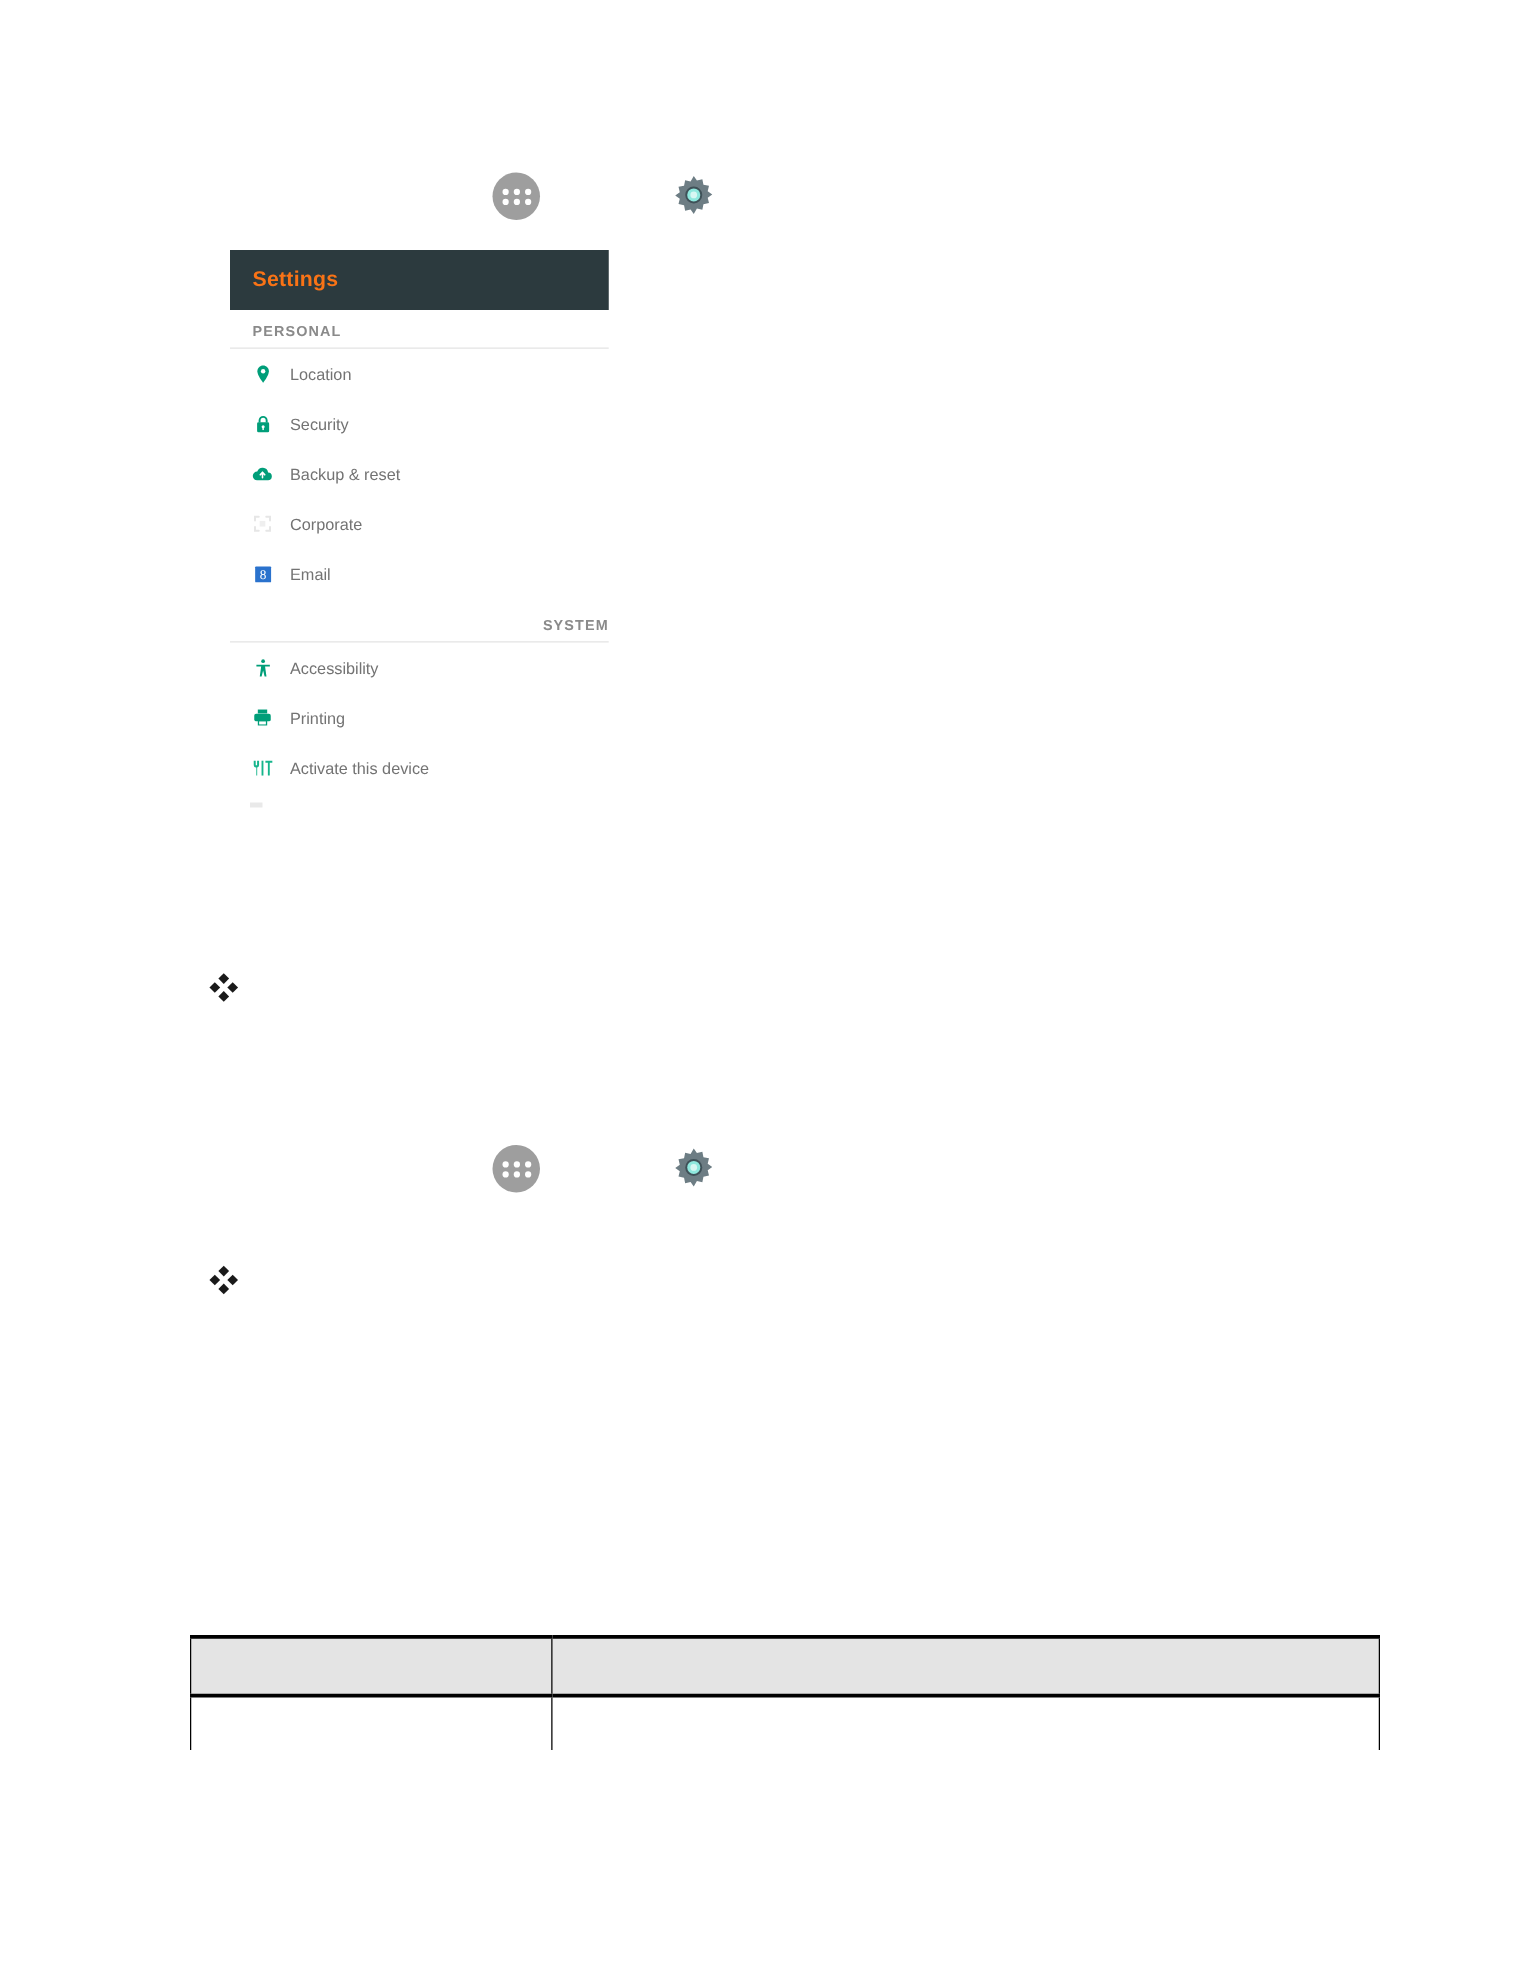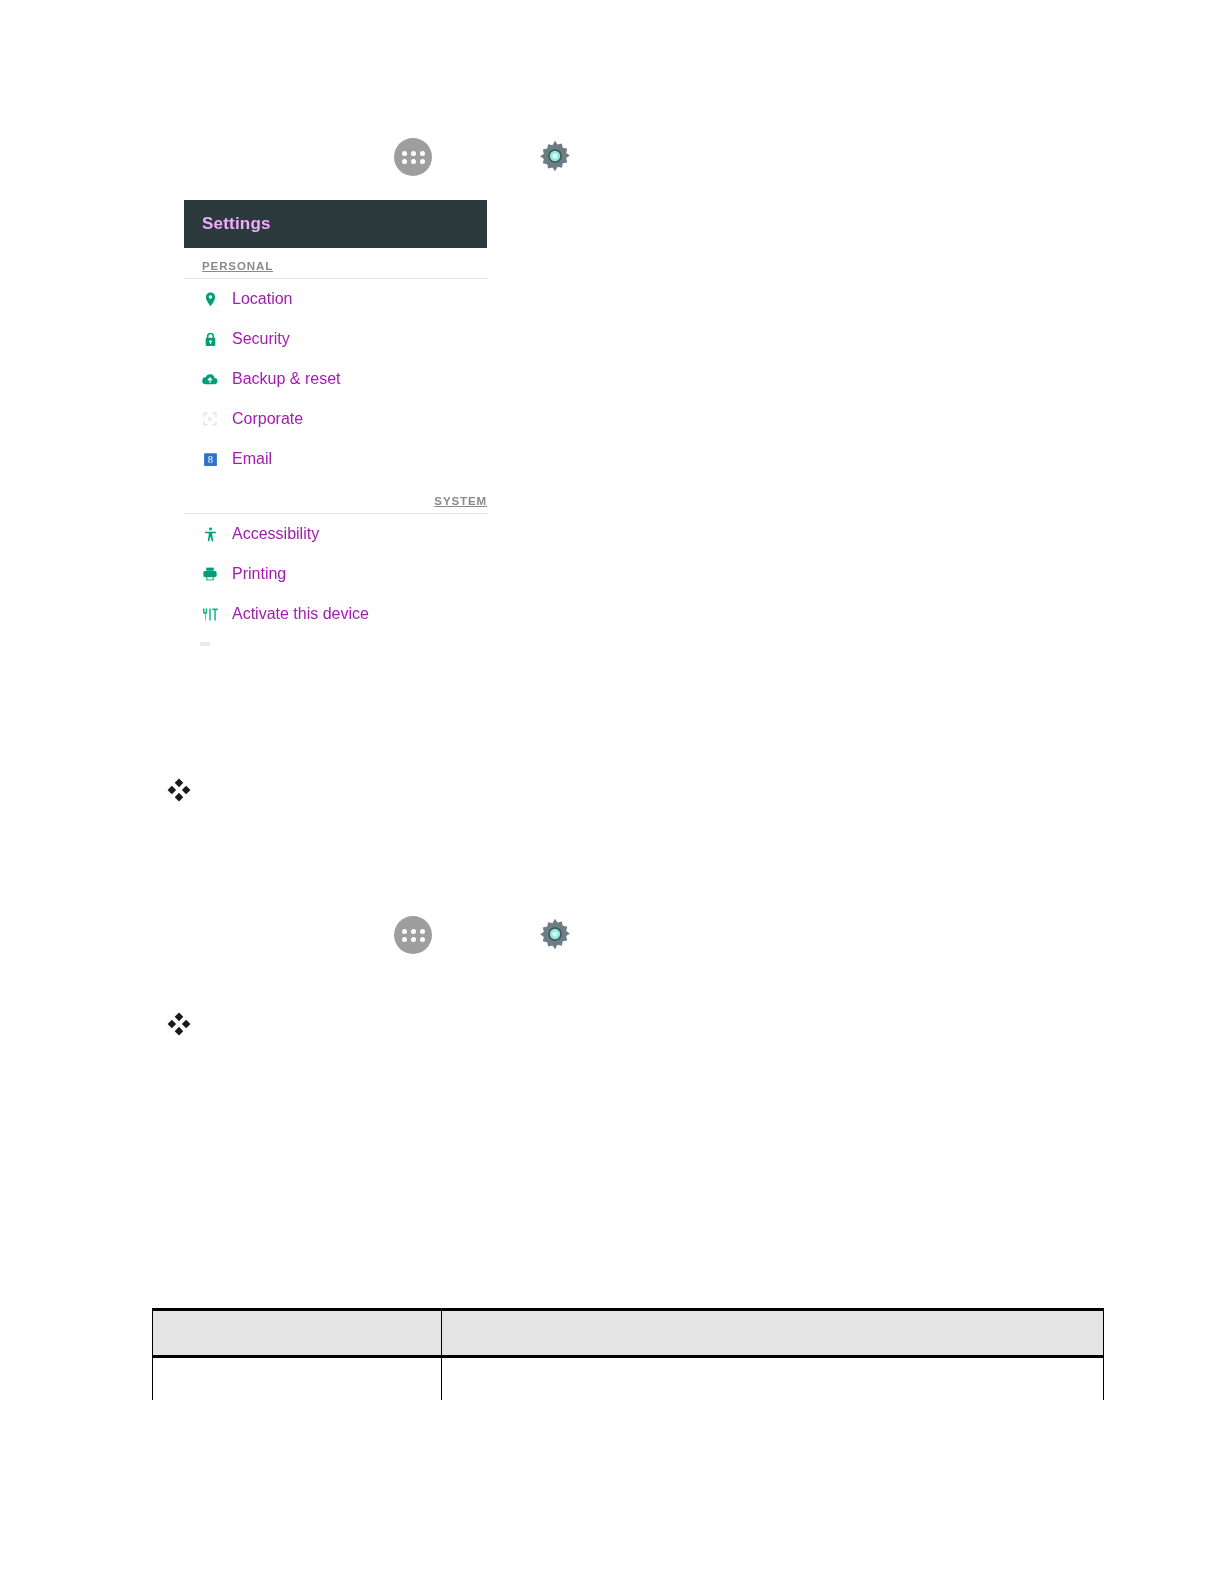--- a/index.html
+++ b/index.html
@@ -59,33 +59,32 @@
   }
   .settings-header {
     height: 48px;
     background: #2c3a3e;
     display: flex;
     align-items: center;
     padding-left: 18px;
     box-sizing: border-box;
   }
   .settings-header-title {
-    color: #f0abfc;
+    color: #f97316;
     font-size: 17px;
     font-weight: bold;
     letter-spacing: 0.2px;
   }
   .section-label {
     font-size: 11.5px;
     font-weight: bold;
     color: #8a8a8a;
     letter-spacing: 0.9px;
     padding: 12px 0 6px 18px;
     border-bottom: 1px solid #e4e4e4;
-    text-decoration: underline;
   }
   .section-label.sys {
     padding-top: 16px;
     text-align: right;
   }
   .list-row {
     display: flex;
     align-items: center;
     height: 40px;
     padding-left: 14px;
@@ -94,22 +93,22 @@
   .row-icon {
     width: 24px;
     height: 24px;
     margin-right: 10px;
     display: flex;
     align-items: center;
     justify-content: center;
     flex: 0 0 24px;
   }
   .row-label {
-    font-size: 16px;
-    color: #a21caf;
+    font-size: 13px;
+    color: #737373;
   }
   .partial-row {
     height: 22px;
     padding-left: 16px;
     display: flex;
     align-items: flex-start;
   }
   .partial-glyph {
     width: 10px;
     height: 4px;

